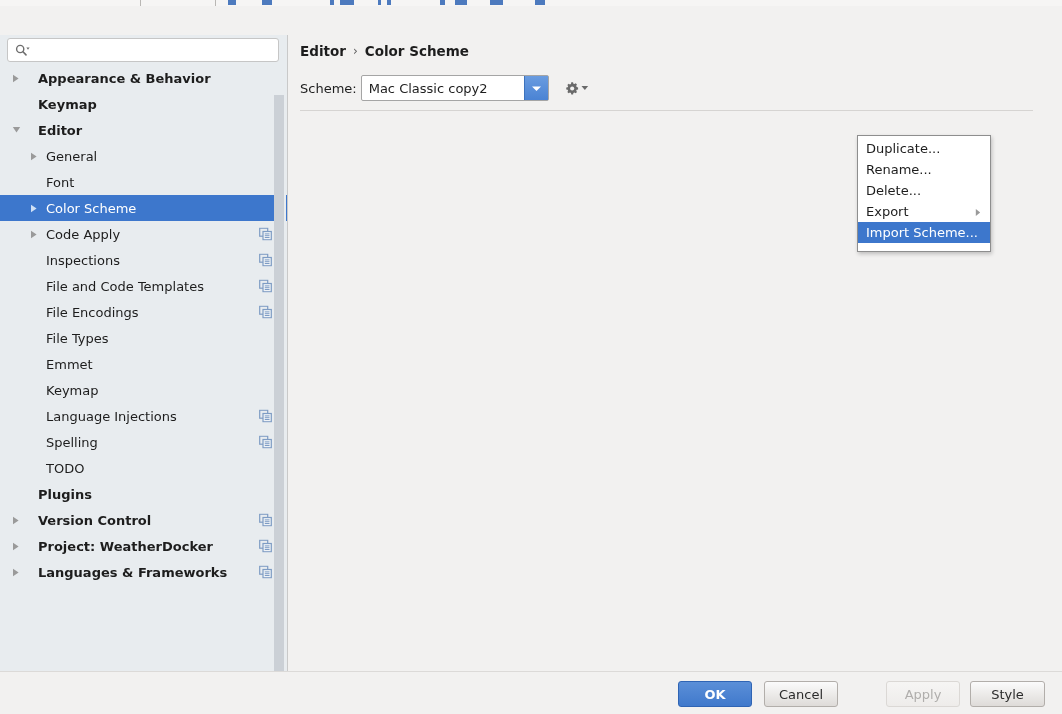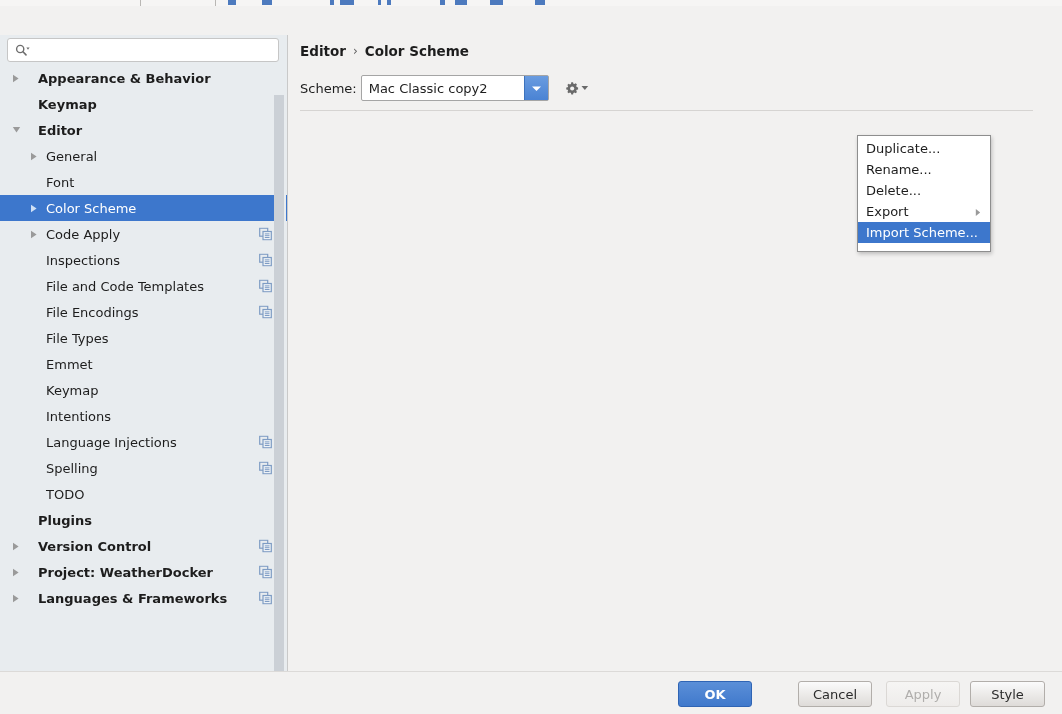--- a/index.html
+++ b/index.html
@@ -239,21 +239,21 @@
     border-radius: 3px;
     display: flex; align-items: center; justify-content: center;
   }
   .btn-ok {
     left: 678px; width: 74px;
     background: linear-gradient(to bottom, #5b8fd8 0%, #4079cc 100%);
     border: 1px solid #2f64b4;
     color: #ffffff; font-weight: bold;
   }
   .btn-cancel {
-    left: 798px; width: 74px;
+    left: 764px; width: 74px;
     background: linear-gradient(to bottom, #fbfbfb 0%, #dedbd8 100%);
     border: 1px solid #b2aeaa;
     color: #2b2b2b;
   }
   .btn-apply {
     left: 886px; width: 74px;
     background: linear-gradient(to bottom, #f6f5f4 0%, #eeecea 100%);
     border: 1px solid #dbd8d5;
     color: #b0aeac;
   }
@@ -388,24 +388,20 @@
               <span class="tw"></span>
               <span class="label">File Types</span>
             </div>
             <div class="row ind1">
               <span class="tw"></span>
               <span class="label">Emmet</span>
             </div>
             <div class="row ind1">
               <span class="tw"></span>
               <span class="label">Keymap</span>
-            </div>
-            <div class="row ind1">
-              <span class="tw"></span>
-              <span class="label">Intentions</span>
             </div>
             <div class="row ind1">
               <span class="tw"></span>
               <span class="label">Language Injections</span>
               <span class="copy-icon"><svg width="13" height="13" viewBox="0 0 13 13">
                   <rect x="0.7" y="0.7" width="8" height="8" fill="none" stroke="#7e9cc4" stroke-width="1.2"></rect>
                   <rect x="4" y="4" width="8.3" height="8.3" fill="#eef2f6" stroke="#7e9cc4" stroke-width="1.2"></rect>
                   <path d="M5.8 6.4 H10.5 M5.8 8.2 H10.5 M5.8 10 H10.5" stroke="#7e9cc4" stroke-width="1"></path>
                 </svg></span>
             </div>

